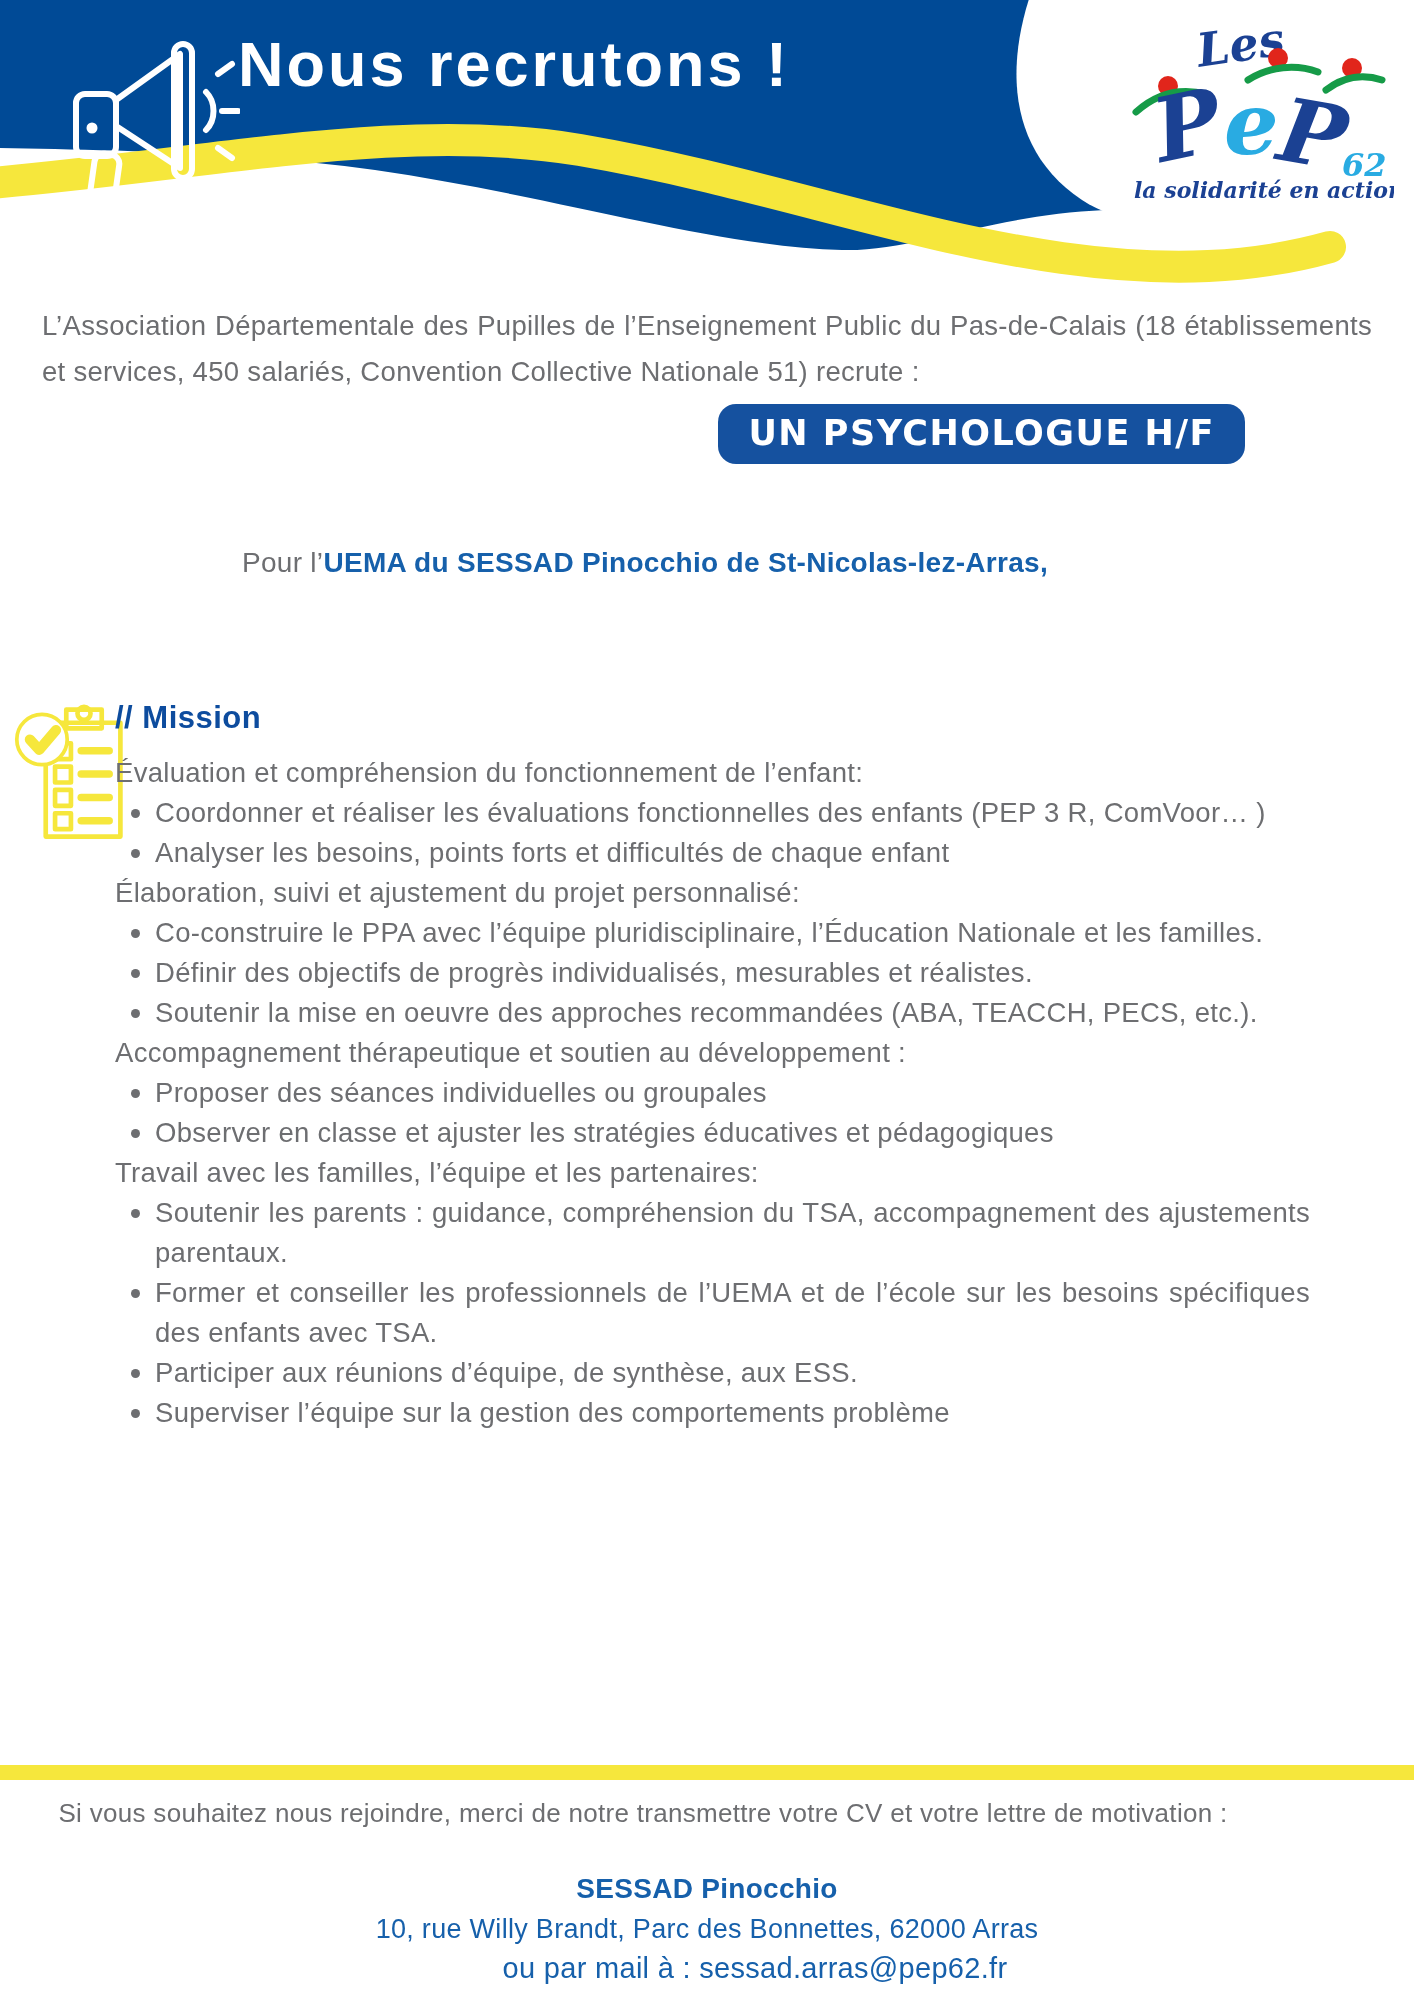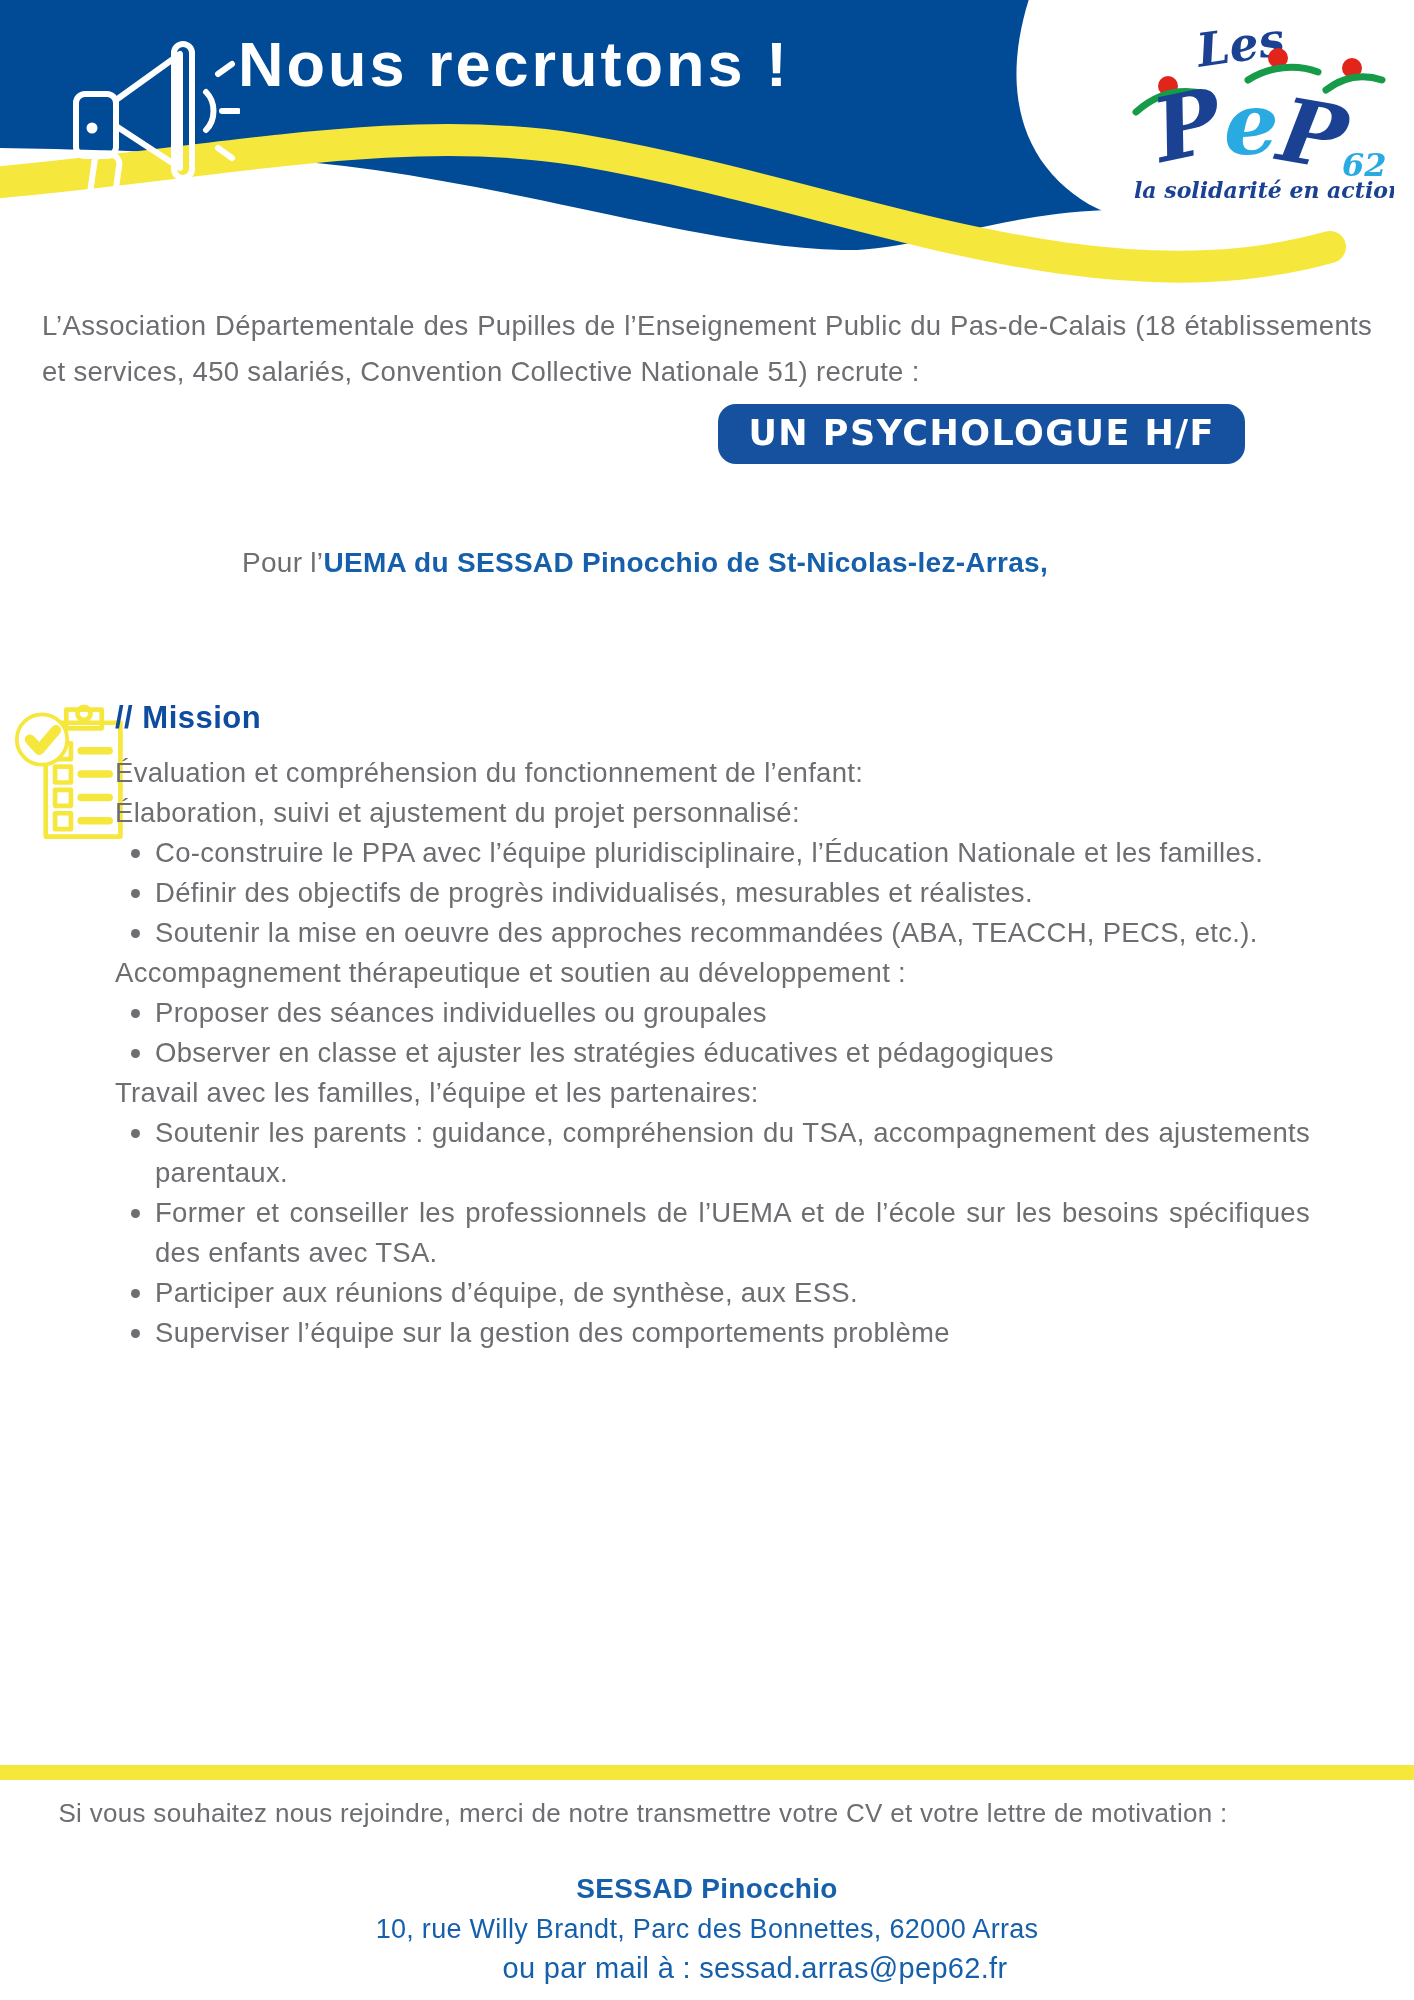--- a/index.html
+++ b/index.html
@@ -143,20 +143,24 @@
     <line x1="72" y1="89" x2="102" y2="89"></line>
     <line x1="72" y1="114" x2="102" y2="114"></line>
     <line x1="72" y1="139" x2="102" y2="139"></line>
   </g>
   <circle cx="30" cy="52" r="27" fill="#ffffff" style="stroke:var(--wave-yellow,#f6e73c)" stroke-width="4"></circle>
   <path d="M17,52 L27,63 L45,42" fill="none" style="stroke:var(--wave-yellow,#f6e73c)" stroke-width="11" stroke-linecap="round" stroke-linejoin="round"></path>
 </svg>
 <div class="mission-heading">// Mission</div>
 <div class="mission-body">
     <div class="group-label">Évaluation et compréhension du fonctionnement de l’enfant:</div>
+    <ul>
+      <li>Coordonner et réaliser les évaluations fonctionnelles des enfants (PEP 3 R, ComVoor… )</li>
+      <li>Analyser les besoins, points forts et difficultés de chaque enfant</li>
+    </ul>
     <div class="group-label">Élaboration, suivi et ajustement du projet personnalisé:</div>
     <ul>
       <li>Co-construire le PPA avec l’équipe pluridisciplinaire, l’Éducation Nationale et les familles.</li>
       <li>Définir des objectifs de progrès individualisés, mesurables et réalistes.</li>
       <li>Soutenir la mise en oeuvre des approches recommandées (ABA, TEACCH, PECS, etc.).</li>
     </ul>
     <div class="group-label">Accompagnement thérapeutique et soutien au développement :</div>
     <ul>
       <li>Proposer des séances individuelles ou groupales</li>
       <li>Observer en classe et ajuster les stratégies éducatives et pédagogiques</li>

